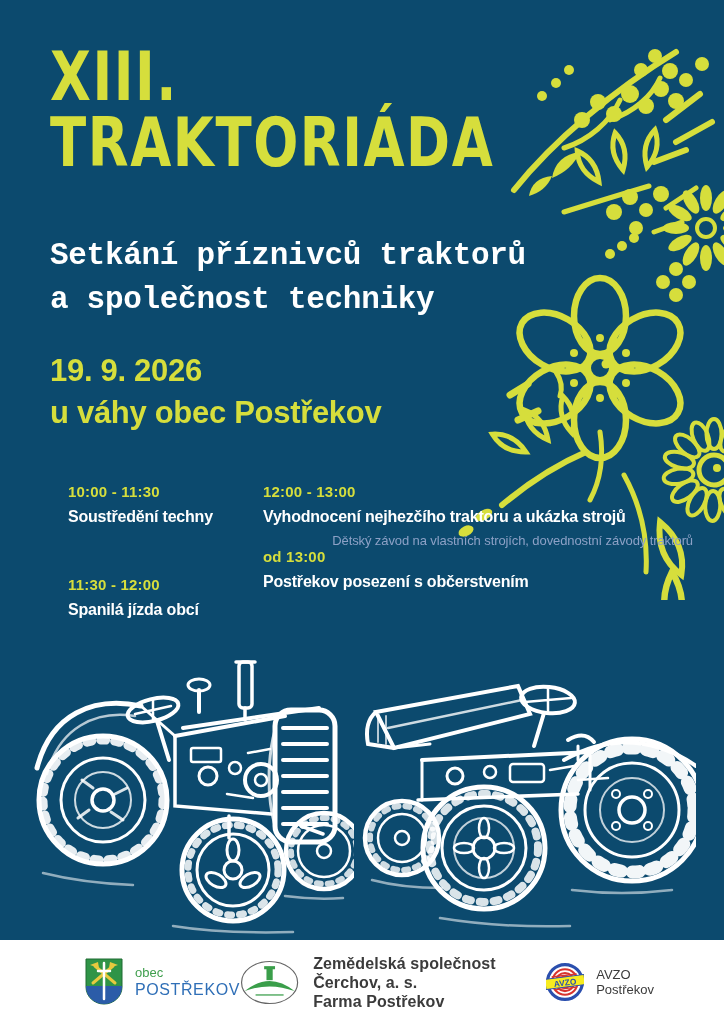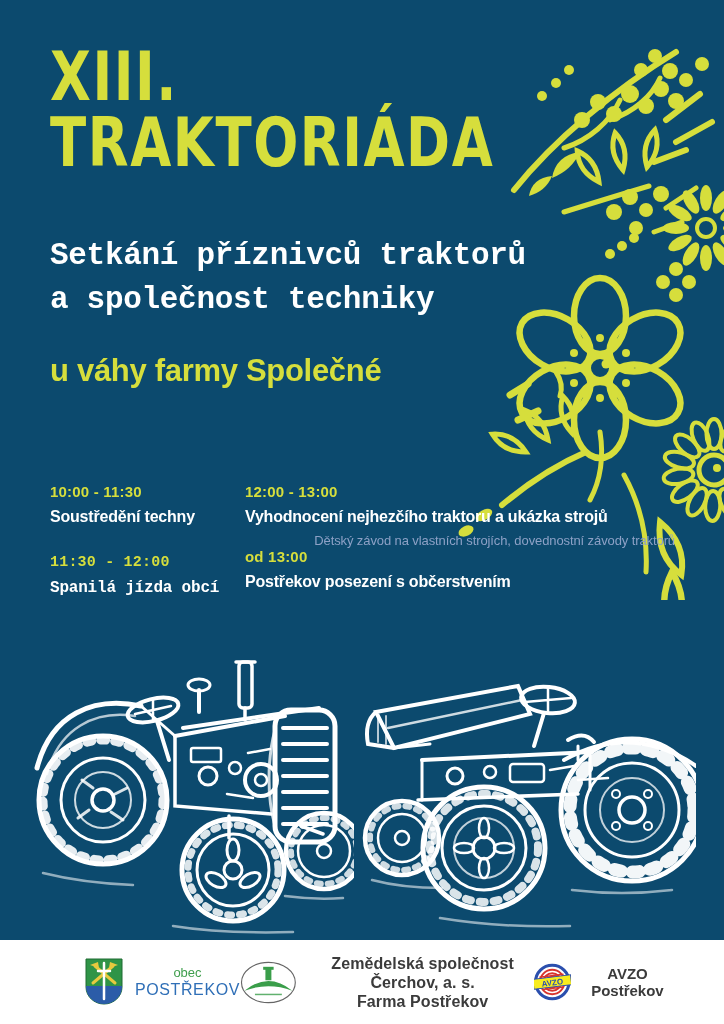--- a/index.html
+++ b/index.html
@@ -20,46 +20,46 @@
     font-size:31px;line-height:44px;font-weight:bold;letter-spacing:-.3px;
     color:#ffffff;white-space:nowrap;font-family:Liberation Mono, monospace;
   }
   
   .date-block{
     position:absolute;left:50px;top:350px;z-index:3;
     font-size:31px;line-height:42px;font-weight:bold;letter-spacing:-.3px;
     color:#d6de3c;white-space:nowrap;
   }
   
-  .schedule{position:absolute;left:50px;top:483px;z-index:3;display:flex;}
+  .schedule{position:absolute;left:68px;top:483px;z-index:3;display:flex;}
   .sched-col-left{width:195px;flex:0 0 195px;}
   .sched-col-right{width:430px;}
   .sched-item{margin:0 0 0 0;}
-  .sched-col-left .sched-item + .sched-item{margin-top:28px;font-family:Liberation Mono, monospace;}
+  .sched-col-left .sched-item + .sched-item{margin-top:50px;}
   .sched-col-right .sched-item + .sched-item{margin-top:0;}
   .sched-time{font-size:15px;font-weight:bold;color:#d6de3c;letter-spacing:.2px;margin-bottom:8px;}
   .sched-event{font-size:16px;font-weight:bold;color:#ffffff;letter-spacing:-.2px;}
   .sched-note{font-size:13px;color:#8da1c6;margin-top:7px;letter-spacing:-.1px;text-align:right;}
   
   .ornament{position:absolute;top:0;right:0;z-index:1;}
   .tractors{position:absolute;left:0;top:648px;width:724px;height:296px;z-index:2;}
   .tractor-left{position:absolute;left:22px;top:0;}
   .tractor-right{position:absolute;left:360px;top:0;}
   
   .footer{
     position:absolute;left:0;bottom:0;width:724px;height:84px;background:#ffffff;z-index:4;
     display:flex;align-items:center;justify-content:space-between;
-    box-sizing:border-box;padding:0 52px 0 84px;text-align:center;
+    box-sizing:border-box;padding:0 52px 0 84px;
   }
   .logo-group{display:flex;align-items:center;}
   .muni-text{margin-left:11px;}
   .muni-line1{font-size:13px;color:#3f9e4d;line-height:15px;}
   .muni-line2{font-size:16px;color:#2f6fb7;letter-spacing:.6px;line-height:19px;}
   .company-text{margin-left:14px;font-size:16px;font-weight:bold;color:#3b3b3b;line-height:19px;letter-spacing:.1px;}
-  .avzo-text{margin-left:12px;font-size:15px;font-weight:bold;color:#3b3b3b;}
+  .avzo-text{margin-left:12px;font-size:13px;font-weight:normal;color:#3b3b3b;}
 </style>
 </head>
 <body>
 
 <div class="poster">
 
   <svg class="ornament" width="310" height="600" viewBox="0 0 310 600">
     <defs>
       <path id="drop" d="M0,0 Q-11,-20 0,-38 Q11,-20 0,0 Z"></path>
       <ellipse id="petalO" cx="0" cy="-36" rx="7.5" ry="15"></ellipse>
@@ -203,21 +203,22 @@
     <div>XIII.</div>
     <div>TRAKTORIÁDA</div>
   </div>
 
   <div class="subtitle-block">
     <div>Setkání příznivců traktorů</div>
     <div>a společnost techniky</div>
   </div>
 
   <div class="date-block">
-    <div>u váhy farmy Společné</div>
+    <div>19. 9. 2026</div>
+    <div>u váhy obec Postřekov</div>
   </div>
 
   <div class="schedule">
     <div class="sched-col-left">
       <div class="sched-item">
         <div class="sched-time">10:00 - 11:30</div>
         <div class="sched-event">Soustředění techny</div>
       </div>
       <div class="sched-item">
         <div class="sched-time">11:30 - 12:00</div>

